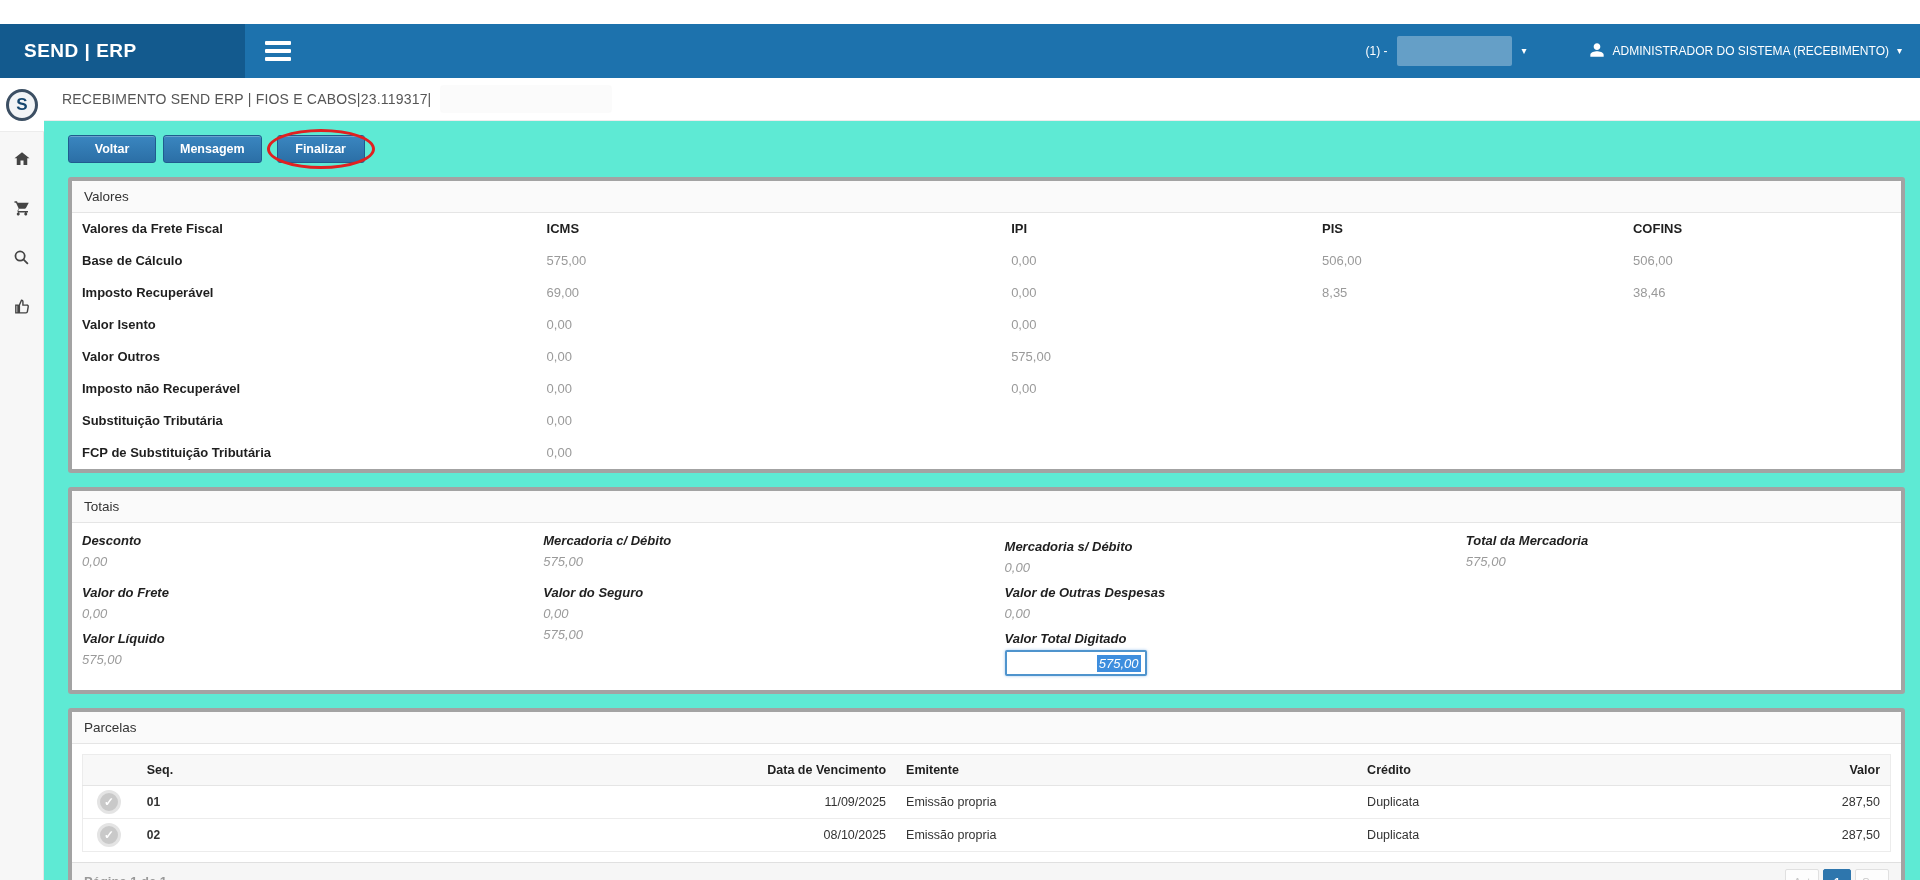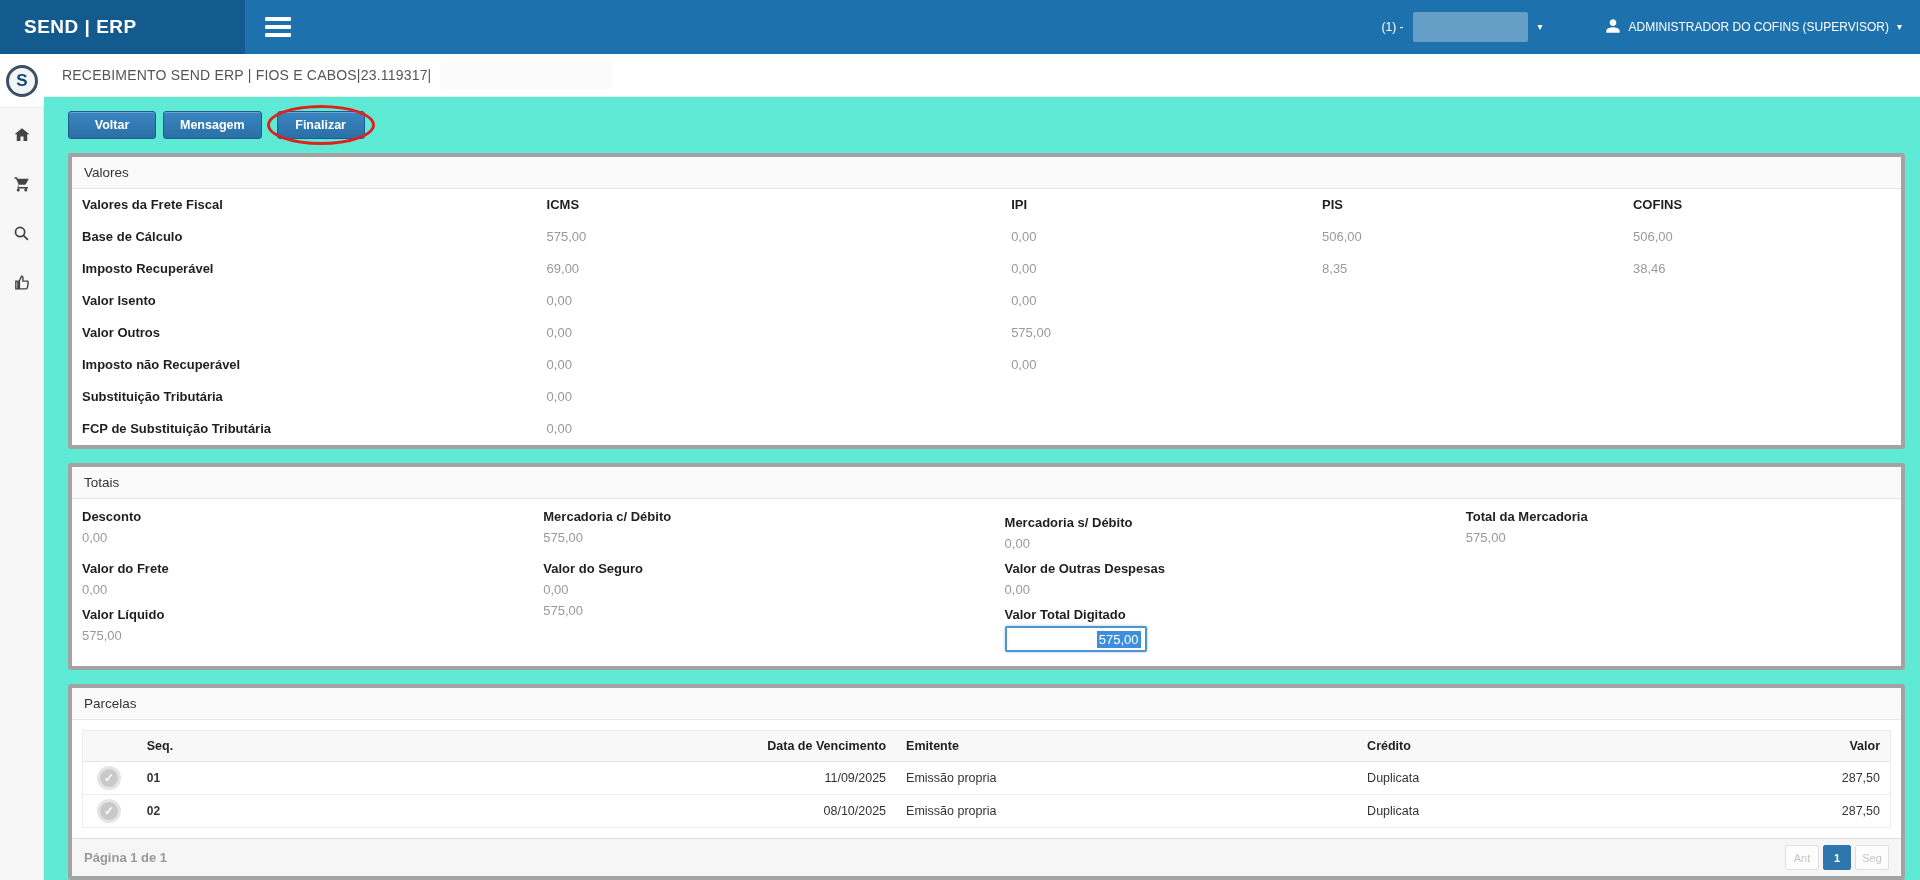--- a/index.html
+++ b/index.html
@@ -1,20 +1,20 @@
 <!DOCTYPE html>
 <html><head>
 <meta charset="utf-8">
 <style>
   * { margin:0; padding:0; box-sizing:border-box; }
   html,body { width:1920px; height:880px; overflow:hidden; background:#fff;
               font-family:"Liberation Sans", sans-serif; color:#222; }
 
   
-  .topbar { height:54px; background:#1d72ad; display:flex; align-items:center; color:#fff; }
+  .topbar { height:54px; background:#1d72ad; display:flex; align-items:center; color:#fff;margin-top:24px; }
   .brand { width:245px; height:100%; background:#135a8e; display:flex; align-items:center;
            padding-left:24px; font-size:19px; font-weight:bold; letter-spacing:.5px; }
   .hamburger { width:26px; display:flex; flex-direction:column; gap:4px; margin-left:20px; cursor:pointer; }
   .hamburger span { height:4px; background:#fff; border-radius:1px; }
   .topbar-right { margin-left:auto; display:flex; align-items:center; padding-right:18px; }
   .session-prefix { font-size:12px; margin-right:10px; }
   .company-selector { display:flex; align-items:center; gap:9px; cursor:pointer; }
   .company-box { width:115px; height:30px; background:rgba(255,255,255,.32); border-radius:2px; }
   .caret { font-size:10px; color:#fff; line-height:1; }
   .user-menu { display:flex; align-items:center; gap:8px; margin-left:62px; font-size:12px; cursor:pointer; }
@@ -53,21 +53,21 @@
                   font-size:13.5px; color:#333; border-radius:3px 3px 0 0; }
 
   
   .vtable { width:100%; border-collapse:collapse; font-size:13px; }
   .vtable td { padding:8px 10px; line-height:16px; }
   .vtable .lbl { font-weight:bold; color:#1f1f1f; }
   .vtable .val { color:#9a9a9a; }
   .vtable tr.hdr td { font-weight:bold; color:#1f1f1f; }
 
   
-  .totais-body { padding:8px 10px 14px; }
+  .totais-body { padding:8px 10px 14px;font-style:italic; }
   .totais-grid { display:grid; grid-template-columns:25.5% 25.5% 25.5% 23.5%; }
   .tlabel { font-weight:bold; font-size:13px; color:#1f1f1f; margin-top:10px; }
   .tvalue { color:#9a9a9a; font-size:13px; margin-top:6px; }
   .fake-input { width:142px; height:26px; margin-top:4px; background:#fff;
                 border:2px solid #4f94cd; border-radius:2px; box-shadow:0 0 3px rgba(80,150,220,.55);
                 display:flex; align-items:center; justify-content:flex-end; padding:0 4px;
                 font-size:13px; cursor:text; }
   .sel-text { background:#3e8ede; color:#fff; padding:1px 2px; }
 
   
@@ -104,21 +104,21 @@
     <div class="company-selector">
       <div class="company-box"></div>
       <span class="caret">▾</span>
     </div>
     <div class="user-menu">
       <span>
         <svg width="16" height="16" viewBox="0 0 24 24" fill="#fff">
             <path d="M12 12c2.8 0 5-2.2 5-5s-2.2-5-5-5-5 2.2-5 5 2.2 5 5 5zm0 2c-3.3 0-10 1.7-10 5v3h20v-3c0-3.3-6.7-5-10-5z"></path>
           </svg>
       </span>
-      <span>ADMINISTRADOR DO COFINS (SUPERVISOR)</span>
+      <span>ADMINISTRADOR DO SISTEMA (RECEBIMENTO)</span>
       <span class="caret">▾</span>
     </div>
   </div>
 </div>
 
 <div class="frame">
 
   <div class="left-col">
     <div class="logo-cell">
       <div class="logo-circle">S</div>

